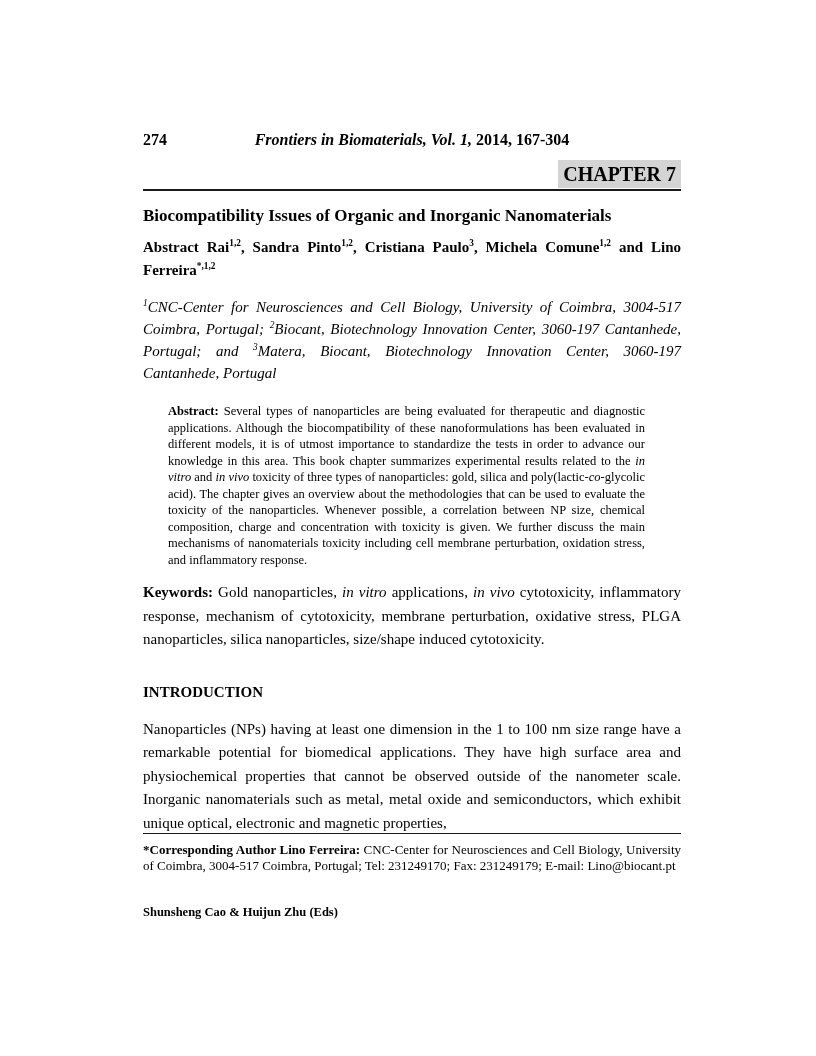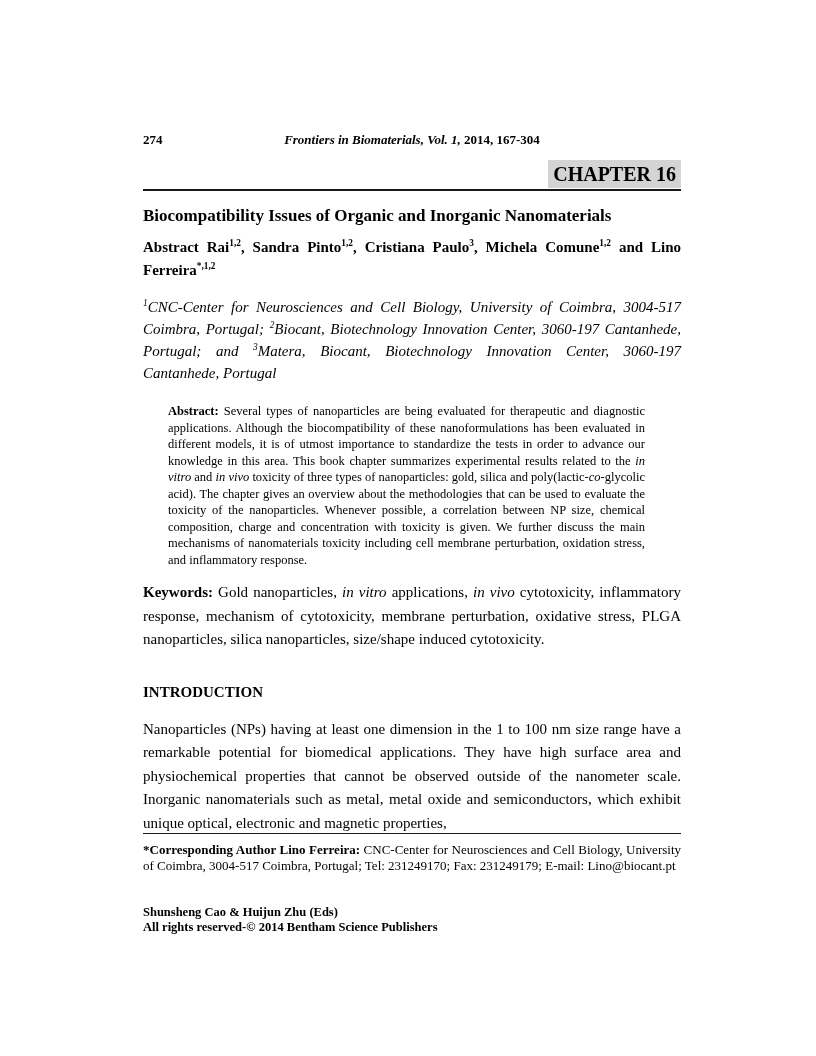--- a/index.html
+++ b/index.html
@@ -14,21 +14,21 @@
   }
   .content {
     position: absolute;
     left: 143px;
     top: 0;
     width: 538px;
   }
   .running-head {
     position: relative;
     margin-top: 132px;
-    font-size: 13px;
+    font-size: 16px;
     font-weight: bold;
     line-height: 15px;
     text-align: center;
   }
   .page-number {
     position: absolute;
     left: 0;
     top: 0;
     font-style: normal;
   }
@@ -131,21 +131,21 @@
 
 <div class="page">
   <div class="content">
 
     <div class="running-head">
       <span class="page-number">274</span>
       <span class="citation-italic">Frontiers in Biomaterials, Vol. 1,</span><span> 2014, 167-304</span>
     </div>
 
     <div class="chapter-row">
-      <span class="chapter-label" style="background: rgb(212, 212, 212);">CHAPTER 16</span>
+      <span class="chapter-label" style="background: rgb(212, 212, 212);">CHAPTER 7</span>
     </div>
     <hr class="head-rule">
 
     <div class="article-title">Biocompatibility Issues of Organic and Inorganic Nanomaterials</div>
 
     <div class="authors"><span>Abstract Rai</span><sup>1,2</sup><span>, </span><span>Sandra Pinto</span><sup>1,2</sup><span>, </span><span>Cristiana Paulo</span><sup>3</sup><span>, </span><span>Michela Comune</span><sup>1,2</sup><span> and </span><span>Lino Ferreira</span><sup>*,1,2</sup></div>
 
     <div class="affiliations"><sup>1</sup><span>CNC-Center for Neurosciences and Cell Biology, University of Coimbra, 3004-517 Coimbra, Portugal; </span><sup>2</sup><span>Biocant, Biotechnology Innovation Center, 3060-197 Cantanhede, Portugal; and </span><sup>3</sup><span>Matera, Biocant, Biotechnology Innovation Center, 3060-197 Cantanhede, Portugal</span></div>
 
     <div class="abstract"><span class="label">Abstract:</span><span> Several types of nanoparticles are being evaluated for therapeutic and diagnostic applications. Although the biocompatibility of these nanoformulations has been evaluated in different models, it is of utmost importance to standardize the tests in order to advance our knowledge in this area. This book chapter summarizes experimental results related to the </span><span class="ital">in vitro</span><span> and </span><span class="ital">in vivo</span><span> toxicity of three types of nanoparticles: gold, silica and poly(lactic-</span><span class="ital">co</span><span>-glycolic acid). The chapter gives an overview about the methodologies that can be used to evaluate the toxicity of the nanoparticles. Whenever possible, a correlation between NP size, chemical composition, charge and concentration with toxicity is given. We further discuss the main mechanisms of nanomaterials toxicity including cell membrane perturbation, oxidation stress, and inflammatory response.</span></div>
@@ -155,15 +155,14 @@
     <div class="section-heading">INTRODUCTION</div>
 
     <div class="body-paragraph">Nanoparticles (NPs) having at least one dimension in the 1 to 100 nm size range have a remarkable potential for biomedical applications. They have high surface area and physiochemical properties that cannot be observed outside of the nanometer scale. Inorganic nanomaterials such as metal, metal oxide and semiconductors, which exhibit unique optical, electronic and magnetic properties,</div>
 
   </div>
 
   <div class="footnote"><span class="label">*Corresponding Author Lino Ferreira:</span><span> CNC-Center for Neurosciences and Cell Biology, University of Coimbra, 3004-517 Coimbra, Portugal; Tel: 231249170; Fax: 231249179; E-mail: Lino@biocant.pt</span></div>
 
   <div class="page-footer">
     <div>Shunsheng Cao &amp; Huijun Zhu (Eds)</div>
-    <div>All rights reserved-© 2014 Bentham Science Publishers</div>
   </div>
 </div>
 
 </body></html>

